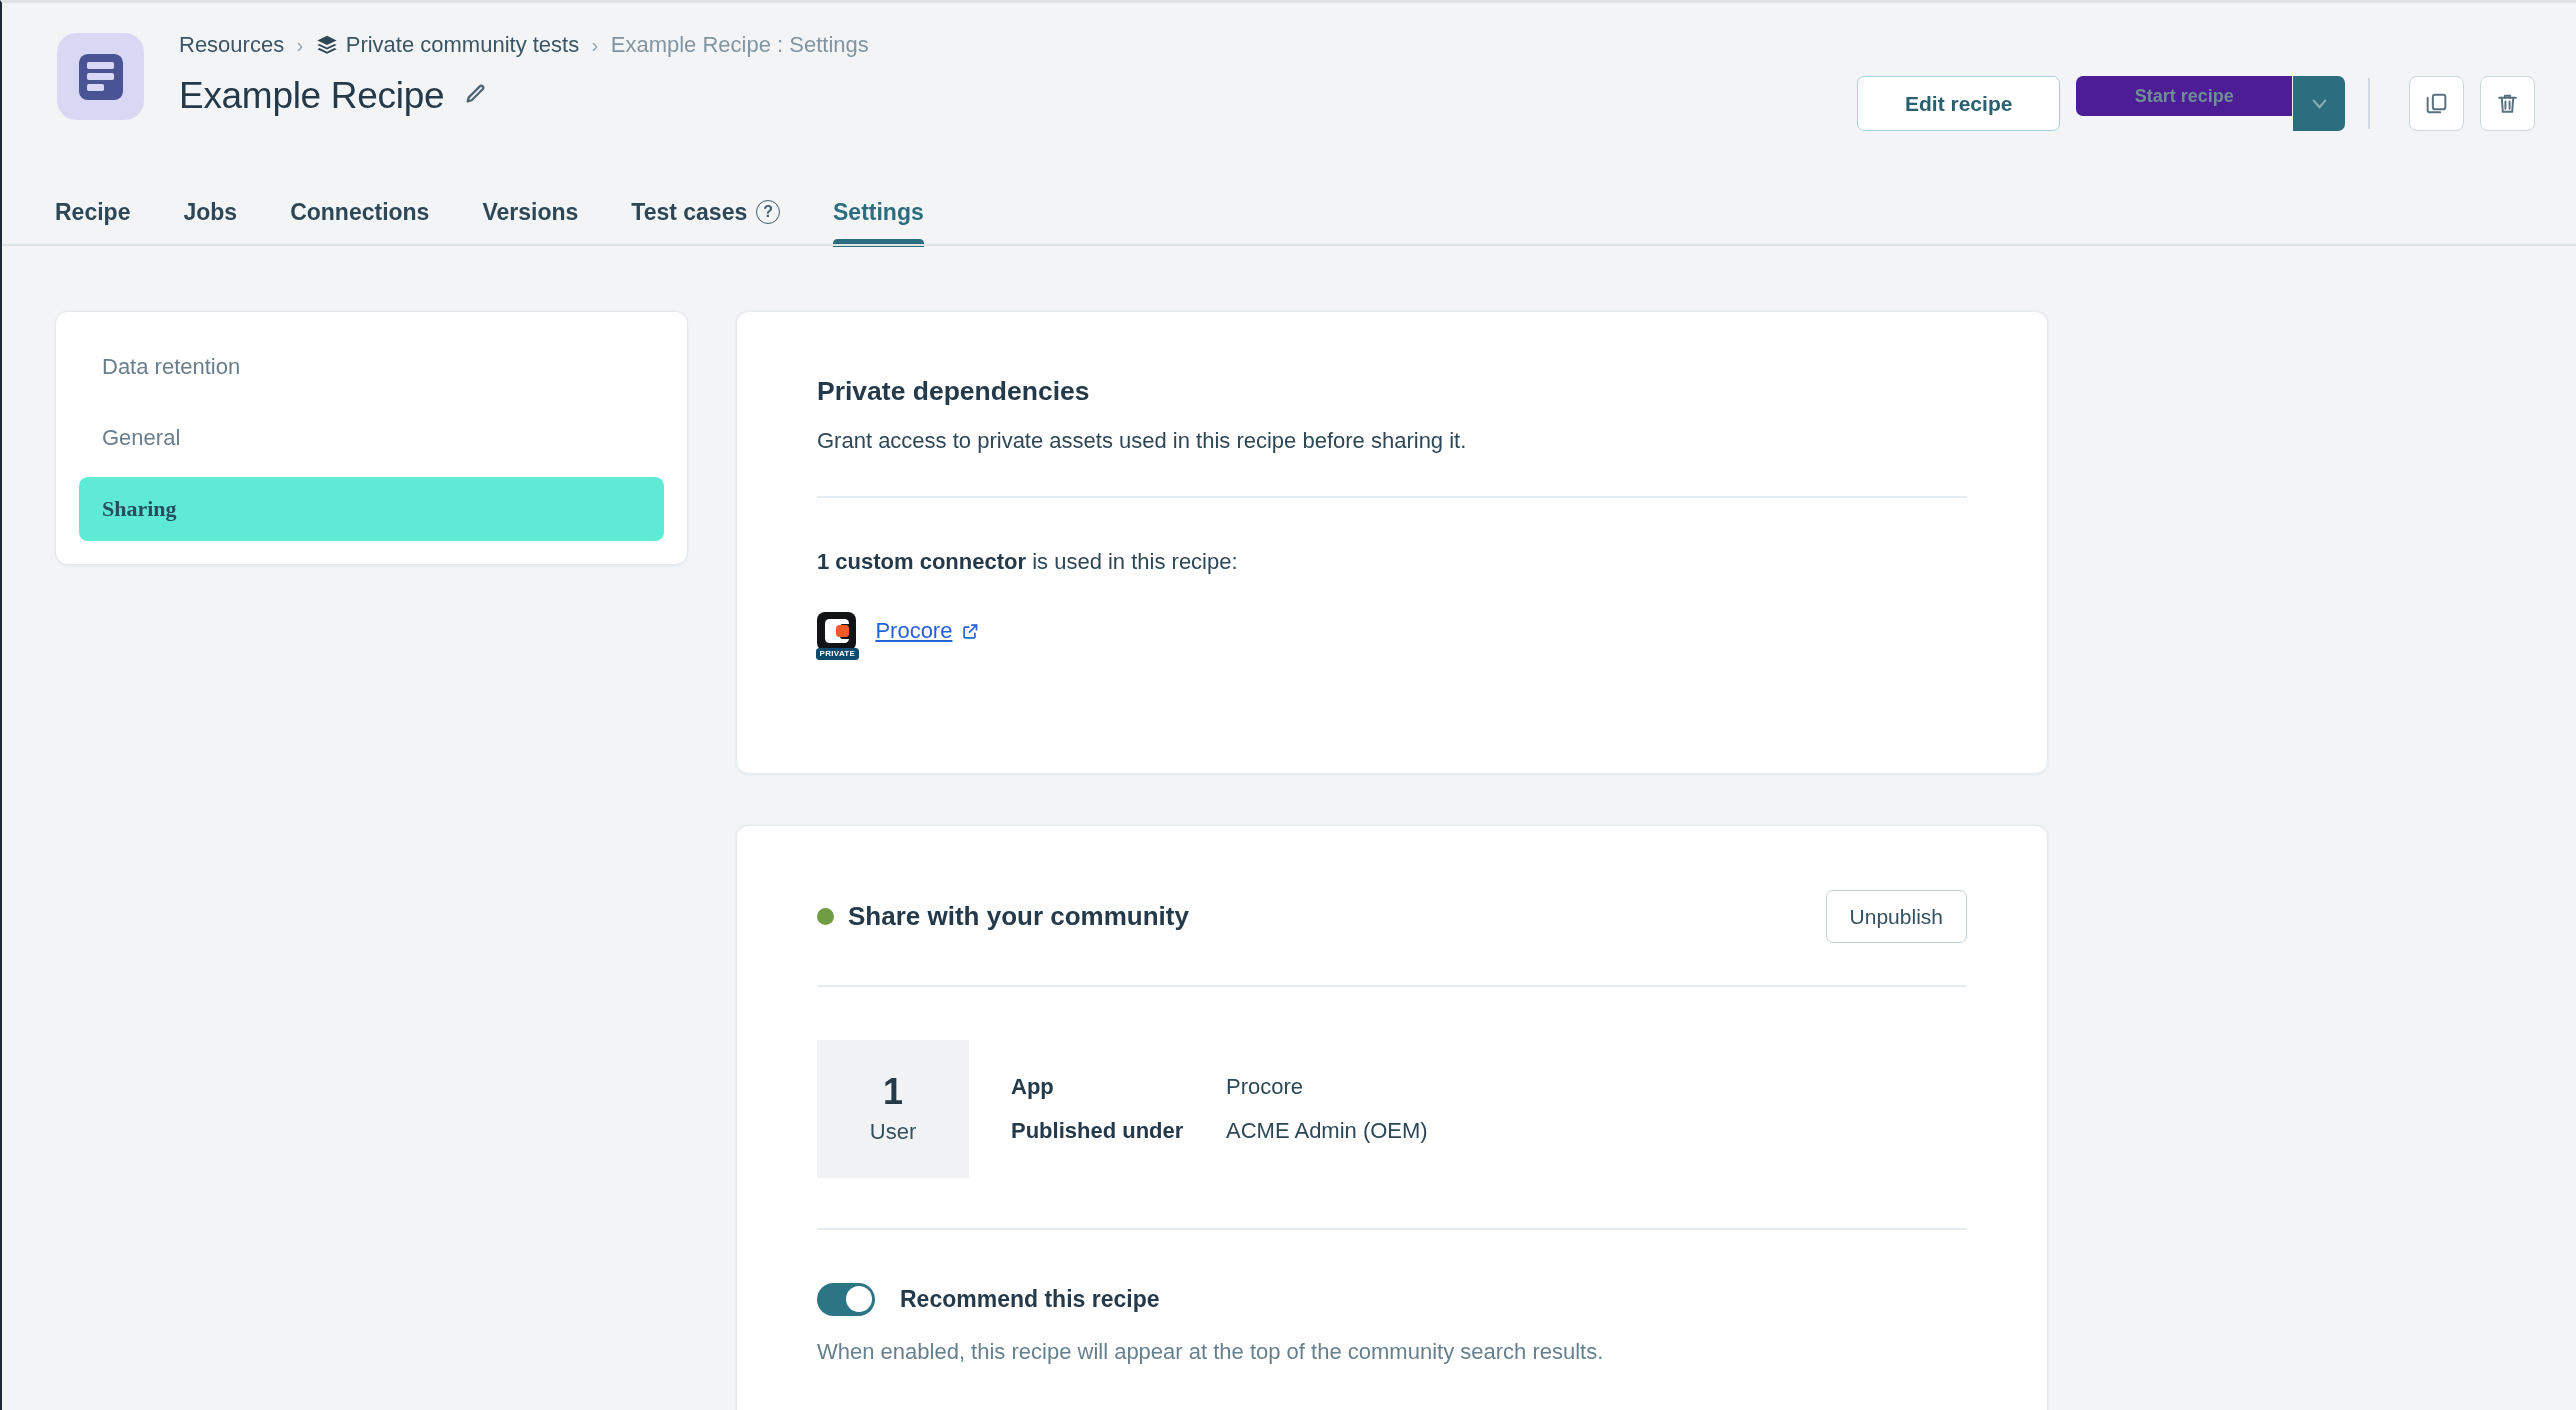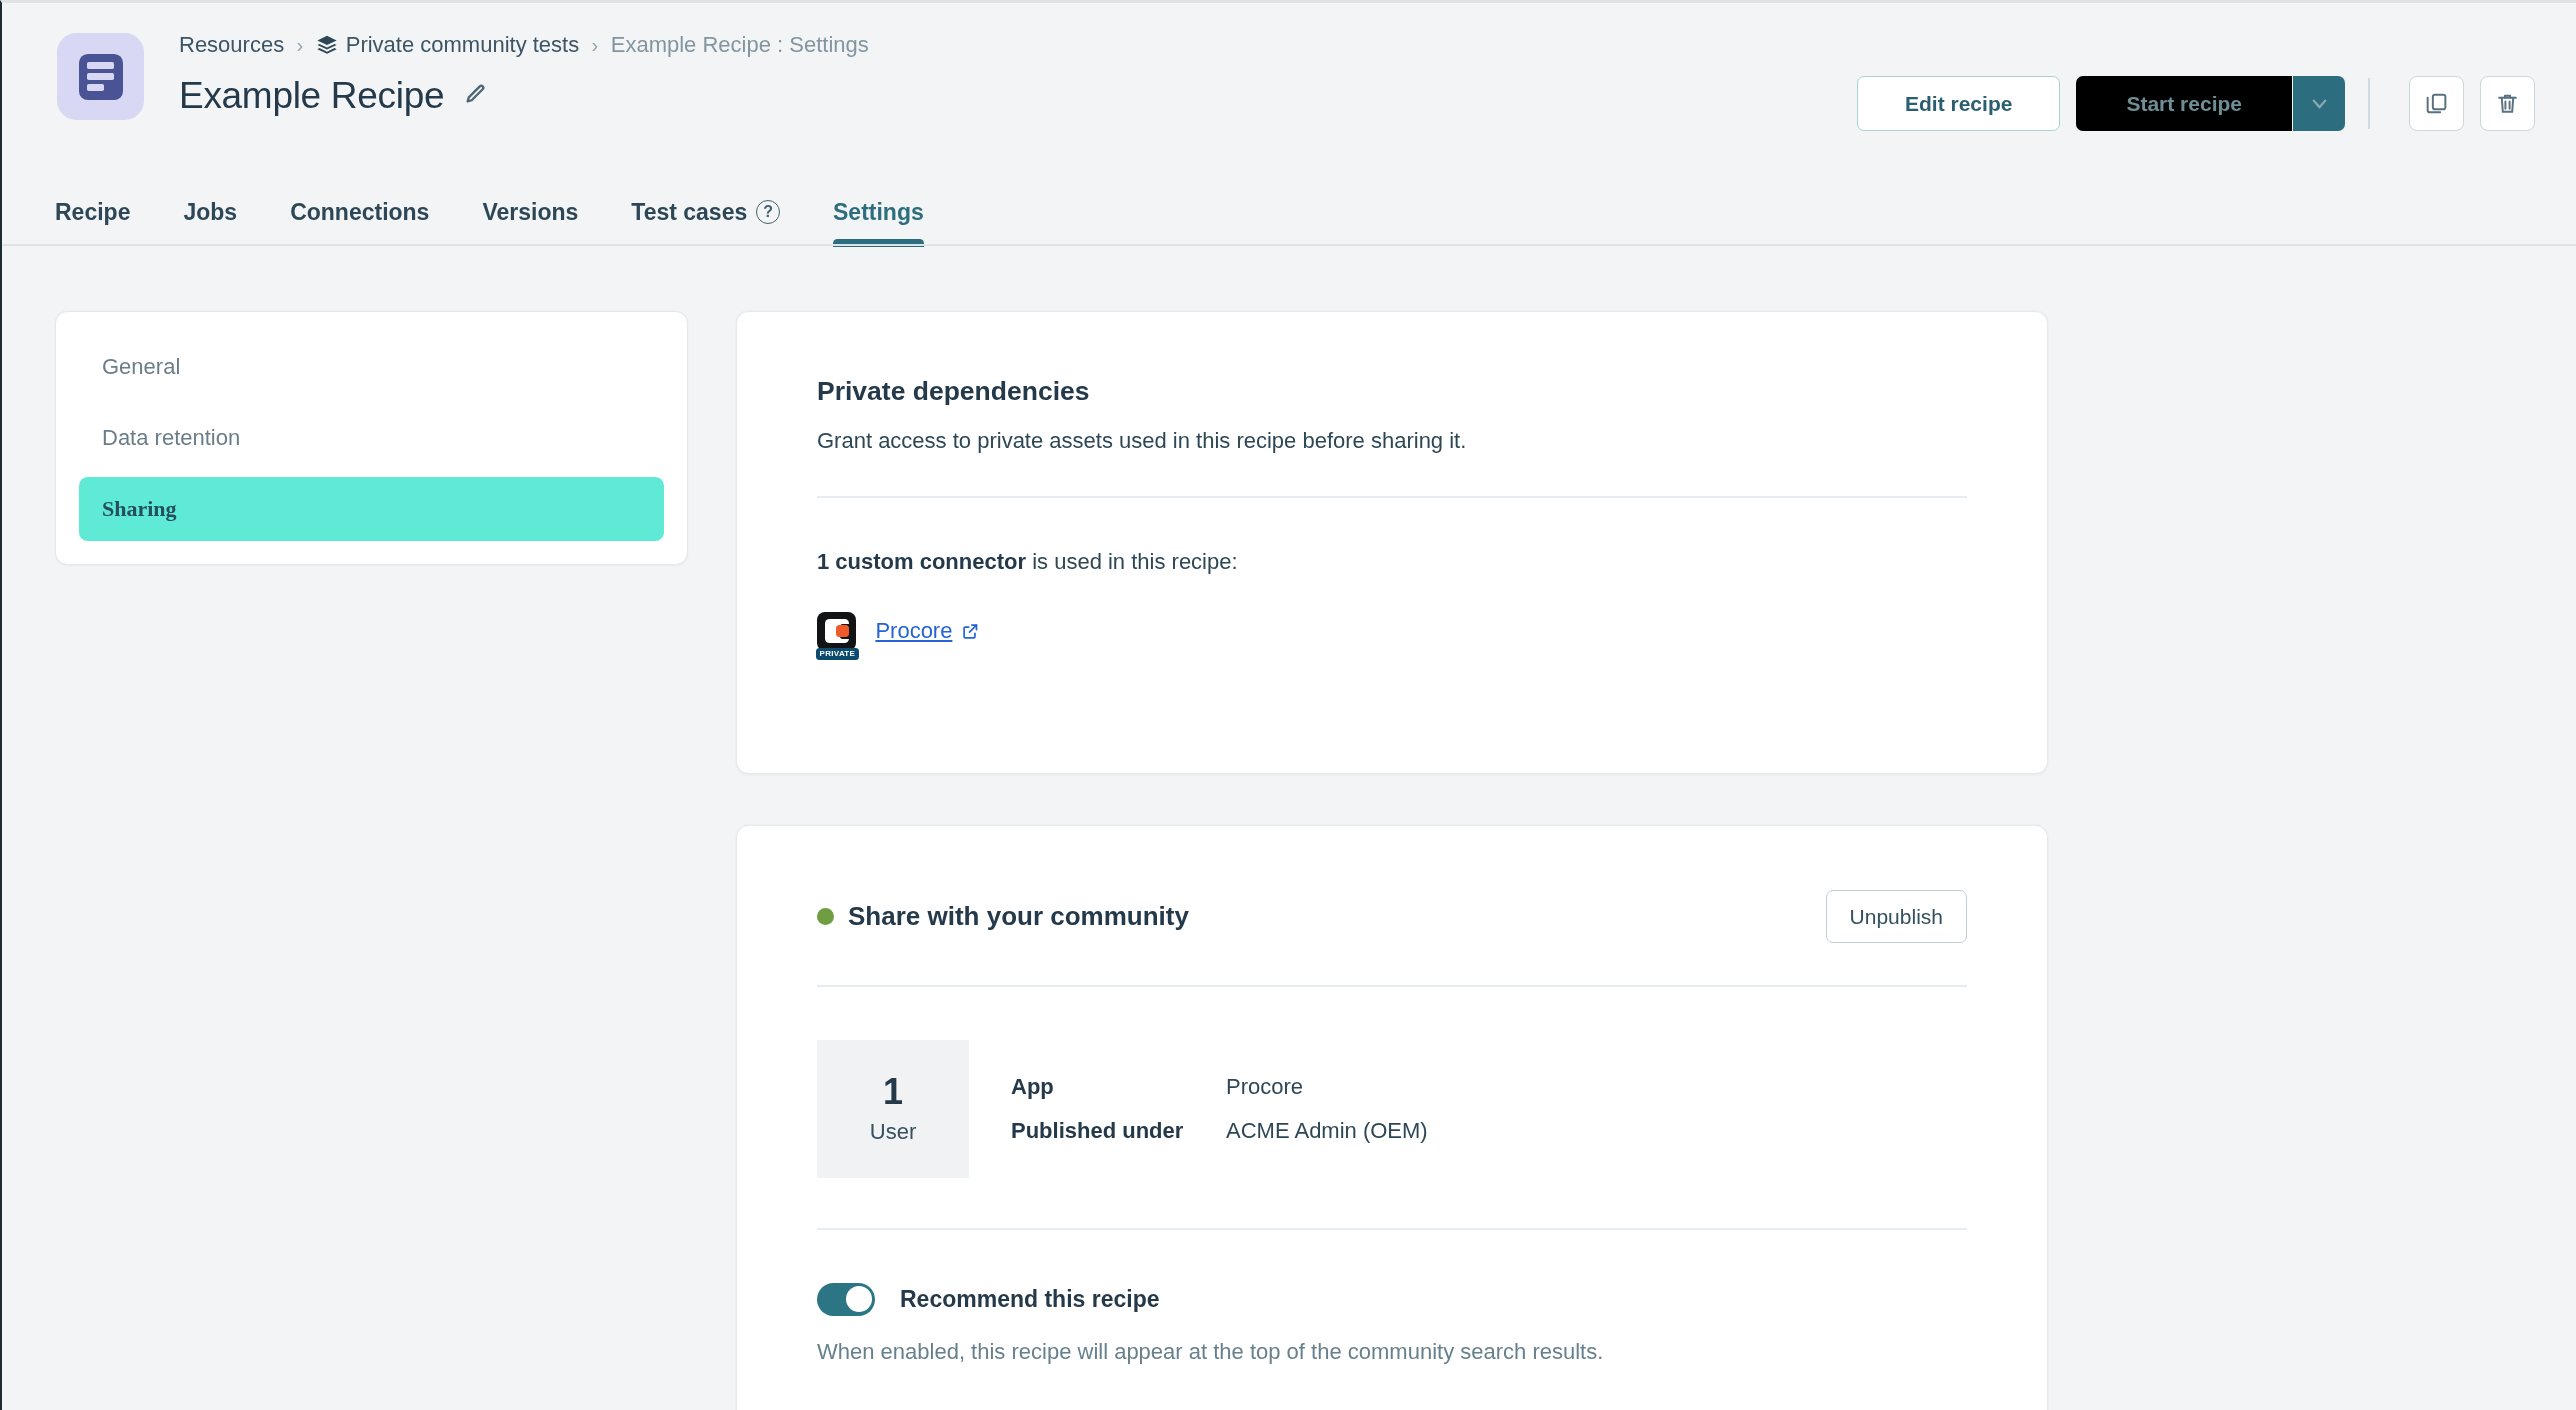--- a/index.html
+++ b/index.html
@@ -110,28 +110,28 @@
     border-radius: 7px;
     color: #2a5f70;
     font-size: 21px;
     font-weight: bold;
     font-family: "Liberation Sans", sans-serif;
     cursor: pointer;
     display: flex; align-items: center; justify-content: center;
   }
   .split-btn { display: flex; margin-left: 16px; }
   .btn-start {
-    height: 55px;
+    height: 40px;
     min-width: 216px;
     padding: 0 23px;
-    background: #000000;
+    background: #4c1d95;
     border: none;
     border-radius: 7px 0 0 7px;
     color: #6f8f97;
-    font-size: 21px;
+    font-size: 18px;
     font-weight: bold;
     font-family: "Liberation Sans", sans-serif;
     display: flex; align-items: center; justify-content: center;
     cursor: default;
   }
   .btn-start-caret {
     height: 55px;
     width: 53px;
     background: #2c6e7f;
     border: none;
@@ -518,24 +518,24 @@
           <span>Settings</span>
         </div>
     </div>
     <div class="tabs-rule"></div>
   </div>
 
   <div class="content">
 
     <div class="side-card">
       <div class="side-item">
+        <span>Data retention</span>
+      </div>
+      <div class="side-item">
         <span>General</span>
-      </div>
-      <div class="side-item">
-        <span>Data retention</span>
       </div>
       <div class="side-item active">
         <span>Sharing</span>
       </div>
     </div>
 
     <div class="main-col">
 
       <div class="card dep">
         <h2>Private dependencies</h2>

